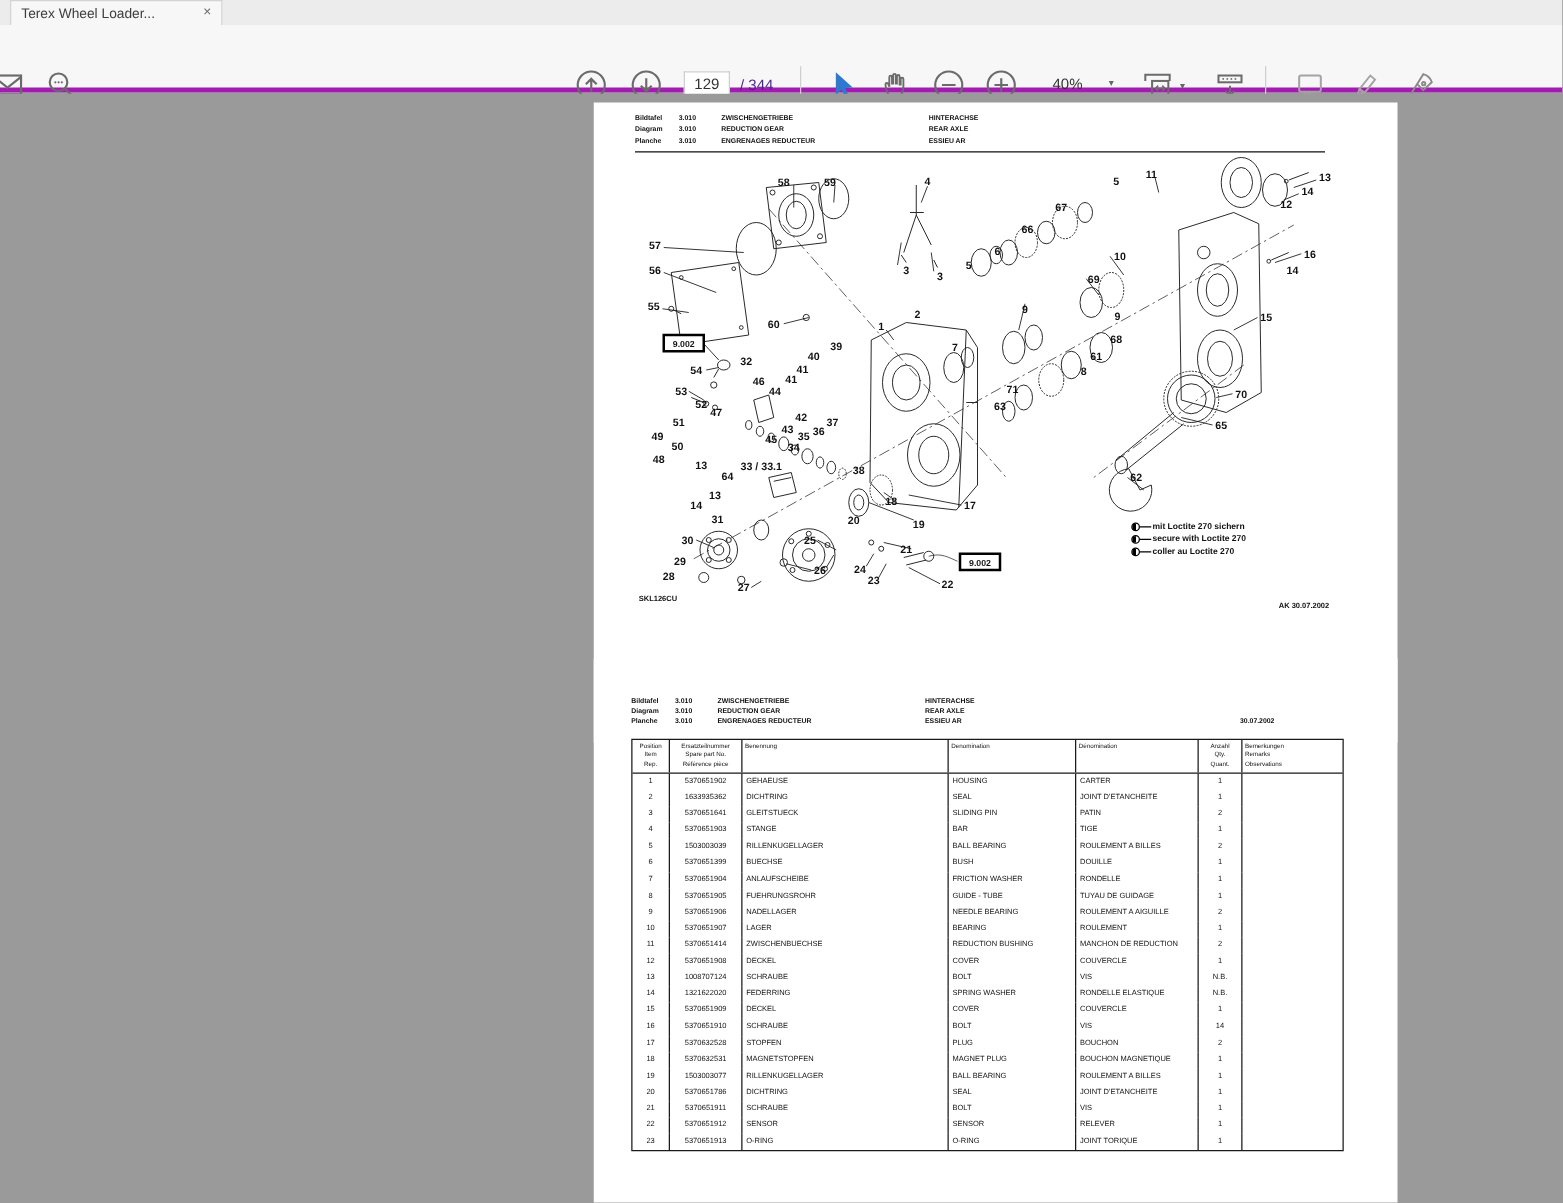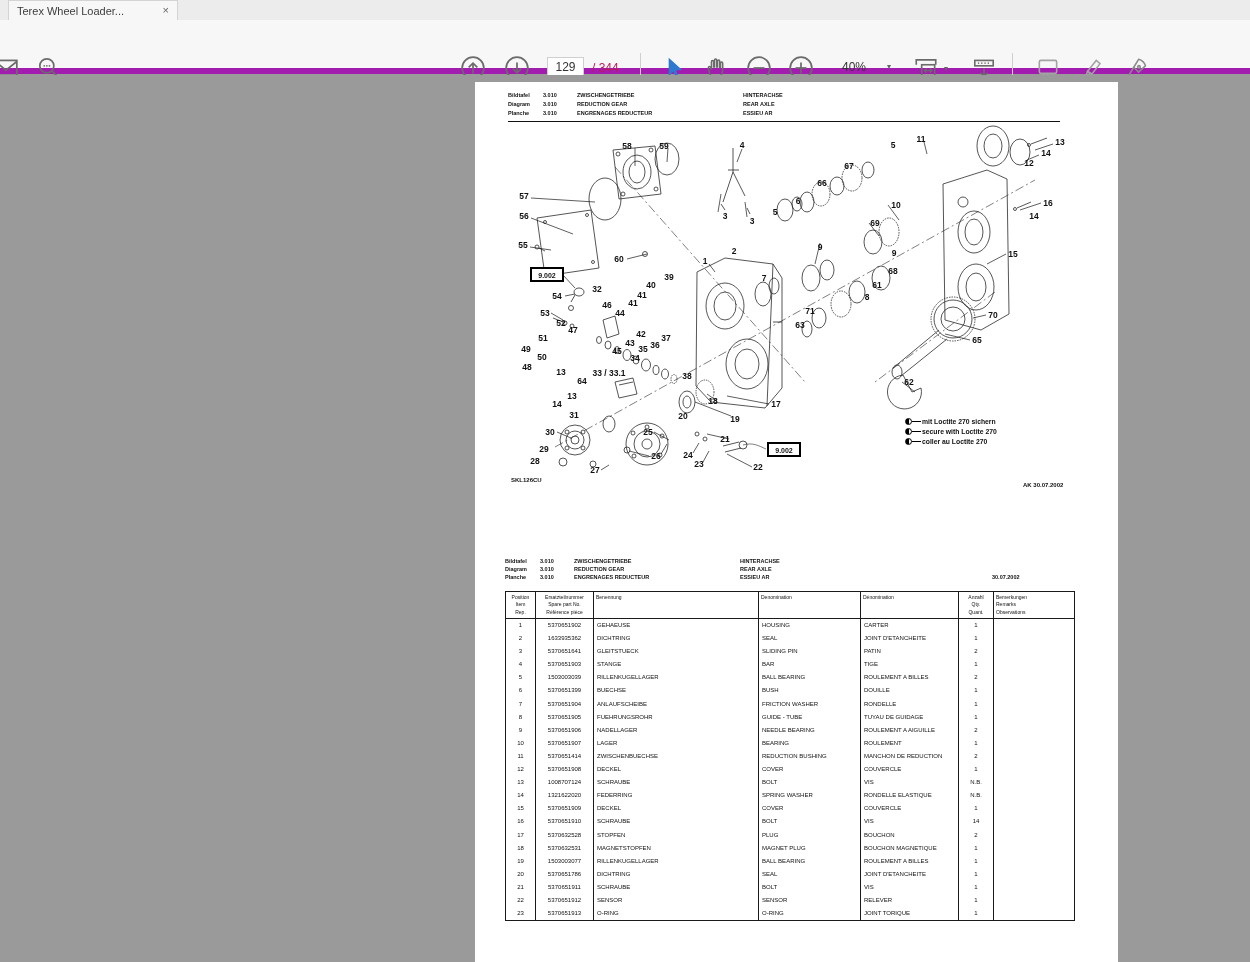--- a/index.html
+++ b/index.html
@@ -12,31 +12,31 @@
   .tabstrip { position:absolute; top:0; left:0; right:0; height:20px; background:#ececec;text-align:center; }
   .tab {
     position:absolute; left:8px; top:0; width:170px; height:20px;
     background:#f7f7f7; border:1px solid #d4d4d4; border-bottom:none;
     display:flex; align-items:center; padding:0 8px; font-size:11px; color:#3d3d3d;
     white-space:nowrap; overflow:hidden;
   }
   .tab-close { margin-left:auto; color:#666; font-size:11px; line-height:1; cursor:default; }
   .toolbar {
     position:absolute; top:20px; left:0; right:0; height:54px;
-    background:#f7f7f7; border-bottom:6px solid #a21caf;
+    background:#f7f7f7; border-bottom:4px solid #a21caf;
   }
   .ticon { position:absolute; top:35px; width:26px; height:26px; }
   .ticon svg { width:100%; height:100%; }
   .tdivider { position:absolute; top:33px; width:1px; height:28px; background:#cfcfcf; }
   .page-input {
     position:absolute; left:547px; top:37px; width:37px; height:21px;
     background:#fff; border:1px solid #cfcfcf; border-bottom:2px solid #9b9b9b;
     font-size:12px; color:#333; text-align:center; line-height:19px;
   }
-  .page-total { position:absolute; left:592px; top:41px; font-size:12px; color:#be185d; }
+  .page-total { position:absolute; left:592px; top:41px; font-size:12px; color:#4c1d95; }
   .zoom-box {
     position:absolute; left:838px; top:37px; width:57px; height:21px;
     border-bottom:2px solid #9b9b9b; font-size:12px; color:#333;
     display:flex; align-items:center; justify-content:space-between; padding:0 4px;
   }
   .caret { font-size:8px; color:#666; }
   .fit-caret { position:absolute; left:944px; top:44px; font-size:8px; color:#666; }
   
   .viewer { position:absolute; top:75px; left:0; right:0; bottom:0; background:#9a9a9a; }
   .page { position:absolute; left:475px; width:643px; background:#ffffff; }

